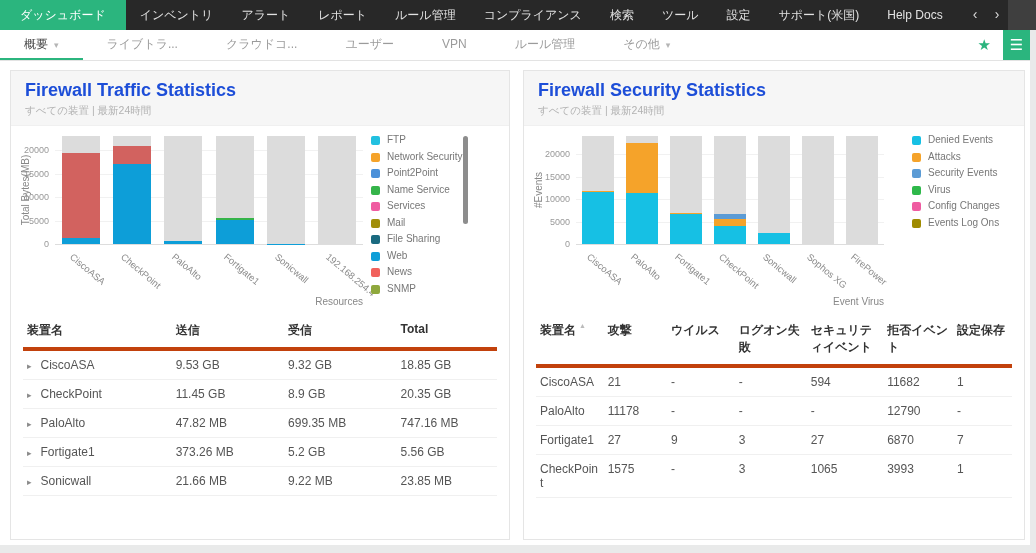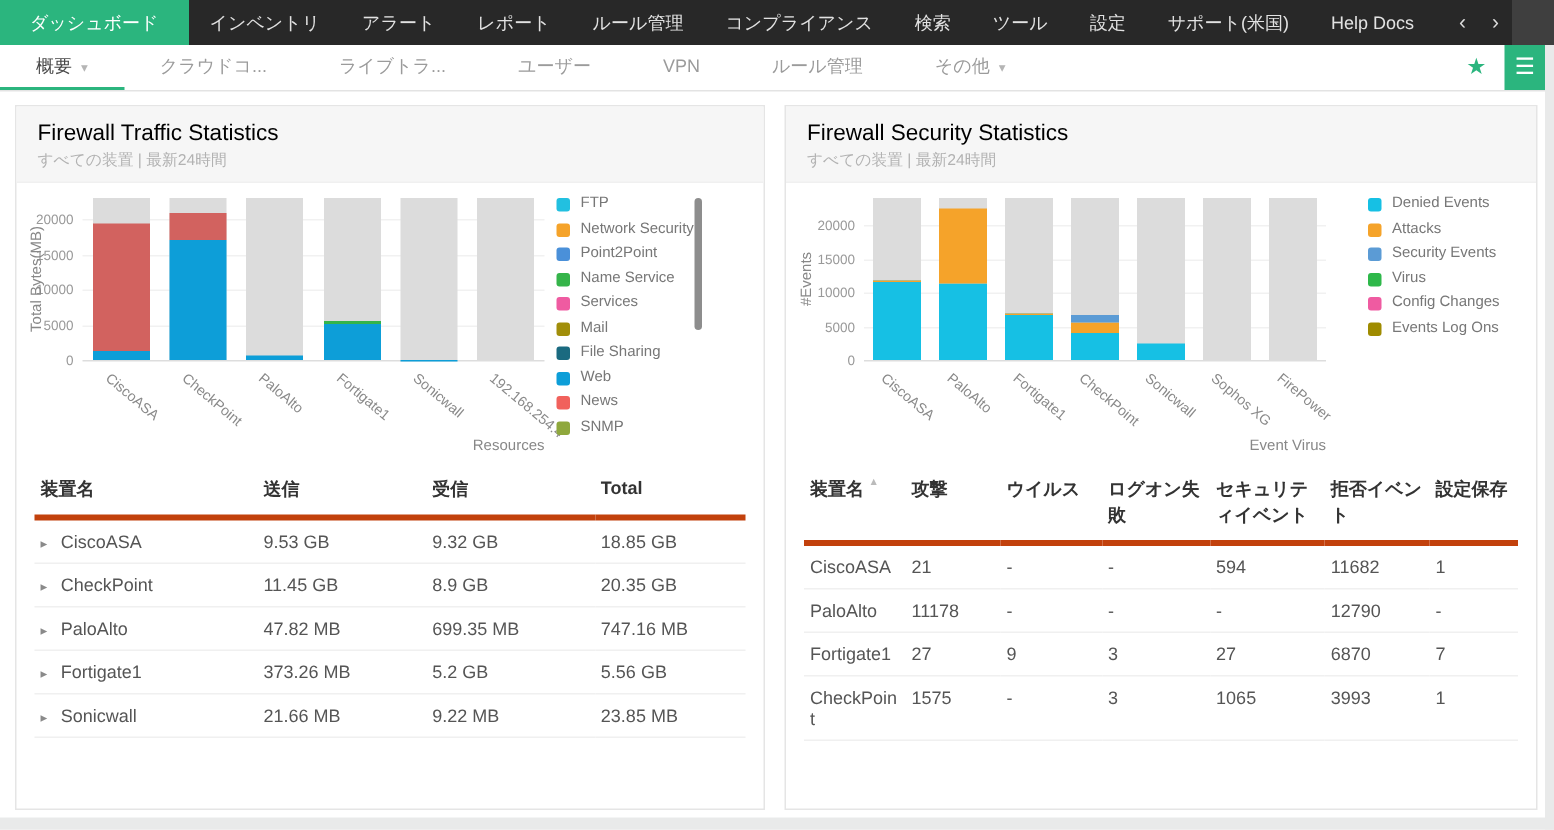--- a/index.html
+++ b/index.html
@@ -24,21 +24,21 @@
   .chev { font-size:9px; color:#b5b5b5; margin-left:6px; }
   .subnav-flex { flex:1; }
   .star-btn { color:#2bb57e; font-size:15px; line-height:30px; padding:0 12px; cursor:pointer; }
   .menu-btn { width:27px; background:#2bb57e; color:#fff; font-size:15px; line-height:30px; text-align:center; cursor:pointer; }
 
   
   .panel { position:absolute; top:70px; height:470px; background:#fff; border:1px solid #e5e5e5; }
   .panel-0 { left:10px;  width:500px; }
   .panel-1 { left:523px; width:502px; }
   .panel-header { background:#f6f6f6; padding:9px 14px 7px; border-bottom:1px solid #f0f0f0; }
-  .panel-title { font-size:15px; font-weight:normal; color:#000000; }
+  .panel-title { font-size:18px; font-weight:bold; color:#1d4ed8; }
   .panel-subtitle { font-size:10.5px; color:#b2b2b2; margin-top:3px; }
 
   .chart-row { position:relative; height:178px; margin-top:4px; }
   .chart-plot { position:absolute; left:4px; top:0; height:178px; }
   .panel-0 .chart-plot { width:352px; }
   .panel-1 .chart-plot { width:360px; }
   .legend { position:absolute; top:4px; }
   .panel-0 .legend { left:360px; width:140px; }
   .panel-1 .legend { left:388px; width:118px; }
   .legend-item { display:flex; align-items:flex-end; margin-bottom:5.5px; }
@@ -89,22 +89,22 @@
       </div>
     <div class="nav-flex"></div>
     <div class="nav-arrow">‹</div>
     <div class="nav-arrow">›</div>
     <div class="nav-spacer"></div>
   </div>
 
   <div class="subnav">
     <div style="display:flex;" id="subnav-items">
         <div class="subnav-item active">概要<span class="chev">▾</span></div>
+        <div class="subnav-item">ライブトラ...</div>
         <div class="subnav-item">クラウドコ...</div>
-        <div class="subnav-item">ライブトラ...</div>
         <div class="subnav-item">ユーザー</div>
         <div class="subnav-item">VPN</div>
         <div class="subnav-item">ルール管理</div>
         <div class="subnav-item">その他<span class="chev">▾</span></div>
       </div>
     <div class="subnav-flex"></div>
     <div class="star-btn">★</div>
     <div class="menu-btn">☰</div>
   </div>
 

